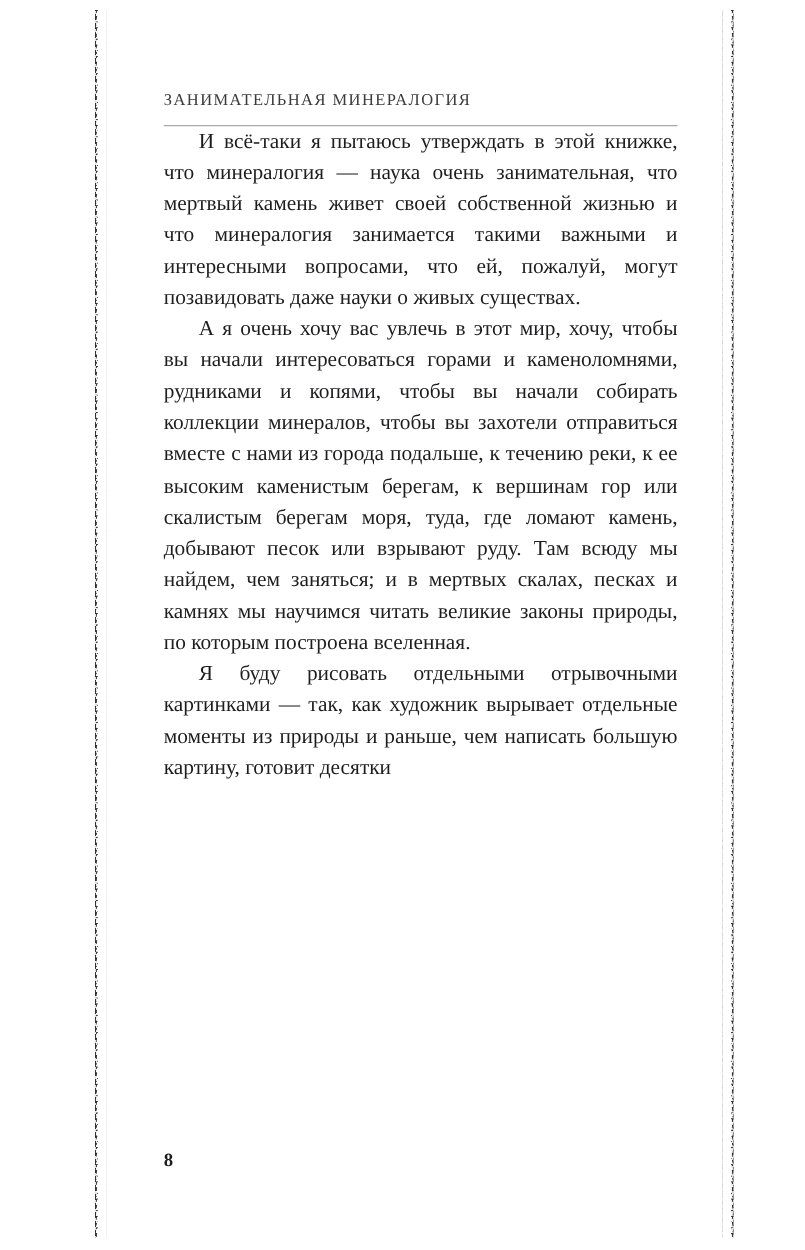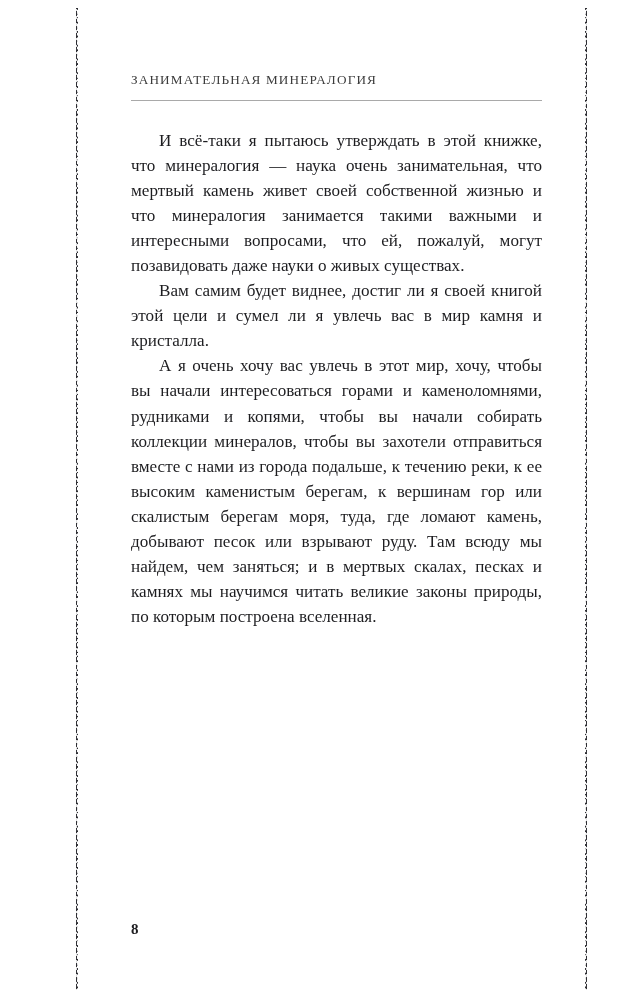--- a/index.html
+++ b/index.html
@@ -88,21 +88,21 @@
     left: 0;
     top: 100px;
     width: 411px;
     height: 0;
     border-top: 1.6px solid #a9a9a9;
   }
 
   .body-text {
     position: absolute;
     left: 0;
-    top: 128px;
+    top: 100px;
     width: 411px;
     font-size: 17.1px;
     line-height: 25.05px;
     color: #1d1d20;
     text-align: justify;
     text-justify: inter-word;
     hyphens: manual;
   }
   .body-text p {
     margin: 0;
@@ -132,21 +132,21 @@
   </div>
 
   <div class="content">
 
     <div class="running-head">ЗАНИМАТЕЛЬНАЯ МИНЕРАЛОГИЯ</div>
 
     <div class="head-rule"></div>
 
     <div class="body-text">
       <p>И всё-таки я пытаюсь утверждать в этой книжке, что минералогия — наука очень занимательная, что мертвый камень живет своей собственной жизнью и что минералогия занимается такими важными и интересными вопросами, что ей, пожалуй, могут позавидовать даже науки о живых существах.</p>
-      <p>Вам самим будет виднее, достиг ли я своей книгой этой цели и сумел ли я увлечь вас в мир камня и кристалла.</p>
       <p>А я очень хочу вас увлечь в этот мир, хочу, чтобы вы начали интересоваться горами и каменоломнями, рудниками и копями, чтобы вы начали собирать коллекции минералов, чтобы вы захотели отправиться вместе с нами из города подальше, к течению реки, к ее высоким каменистым берегам, к вершинам гор или скалистым берегам моря, туда, где ломают камень, добывают песок или взрывают руду. Там всюду мы найдем, чем заняться; и в мертвых скалах, песках и камнях мы научимся читать великие законы природы, по которым построена вселенная.</p>
+      <p>Я буду рисовать отдельными отрывочными картинками — так, как художник вырывает отдельные моменты из природы и раньше, чем написать большую картину, готовит десятки</p>
     </div>
 
   </div>
 
   <div class="folio">8</div>
 
 </div>
 
 </body></html>

